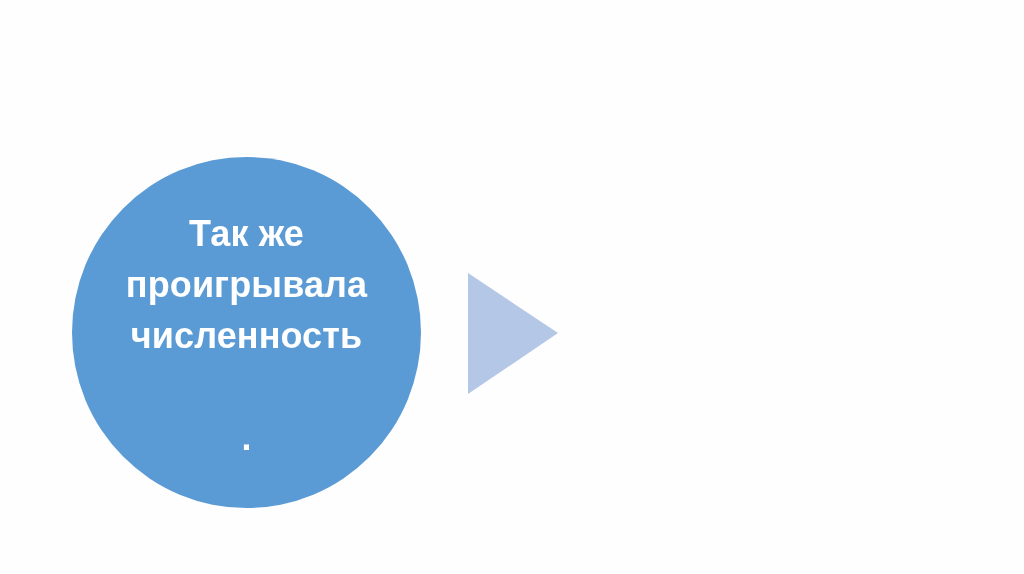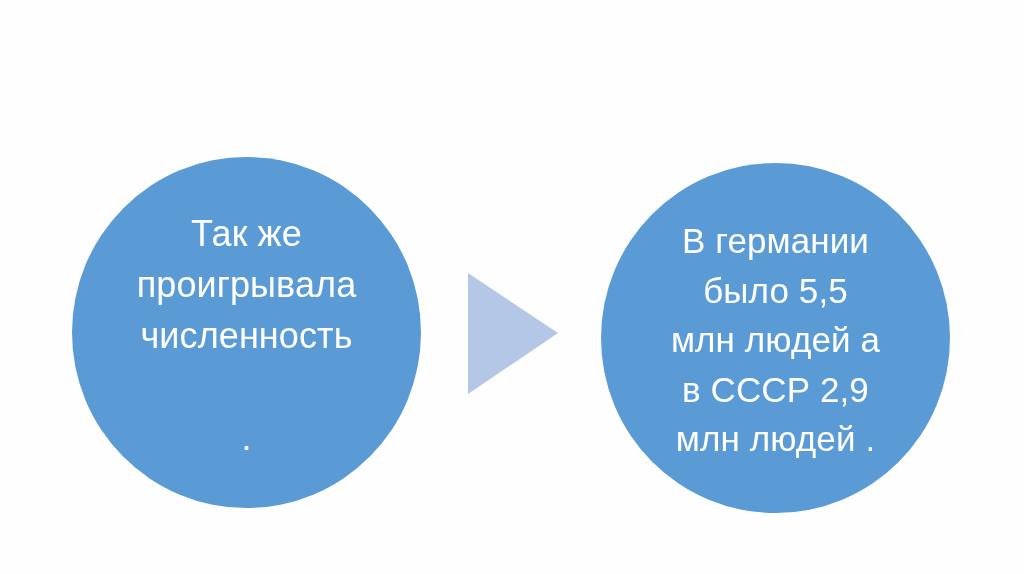--- a/index.html
+++ b/index.html
@@ -40,21 +40,21 @@
     left: 601px;
     top: 163px;
     width: 349px;
     height: 350px;
     background: #5B9BD5;
   }
 
   .circle-text {
     color: #FFFFFF;
     text-align: center;
-    font-weight: normal;
+    font-weight: bold;
     width: 100%;
     padding: 0 14px;
     box-sizing: border-box;
     white-space: pre-line;
     letter-spacing: 0.1px;
   }
   #circle-left .circle-text {
     font-size: 36px;
     line-height: 51px;
     transform: translateY(3px);
@@ -84,21 +84,14 @@
 проигрывала
 численность
 
 .</div>
   </div>
 
   <svg id="arrow" viewBox="0 0 94 126" aria-hidden="true">
     <polygon points="2,3 92,63 2,124" fill="#B4C7E7"></polygon>
   </svg>
 
-  <div id="circle-right" class="circle">
-    <div class="circle-text">В германии
-было 5,5
-млн людей а
-в СССР 2,9
-млн людей .</div>
-  </div>
 
 </div>
 
 </body></html>

